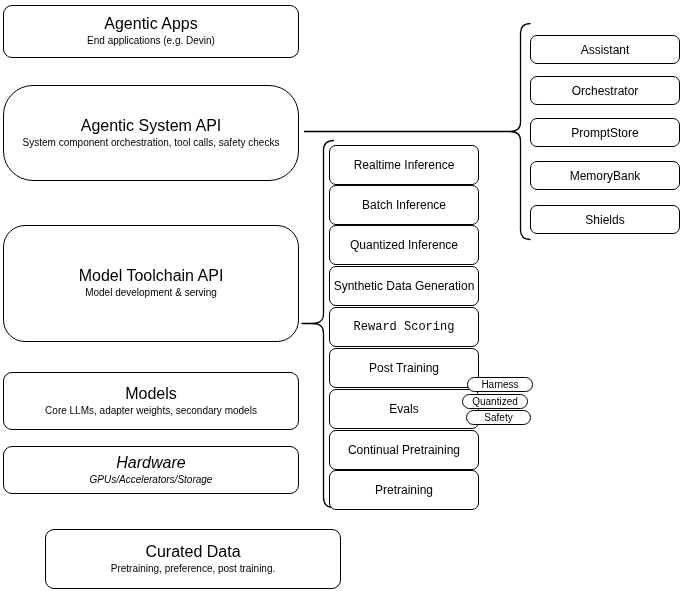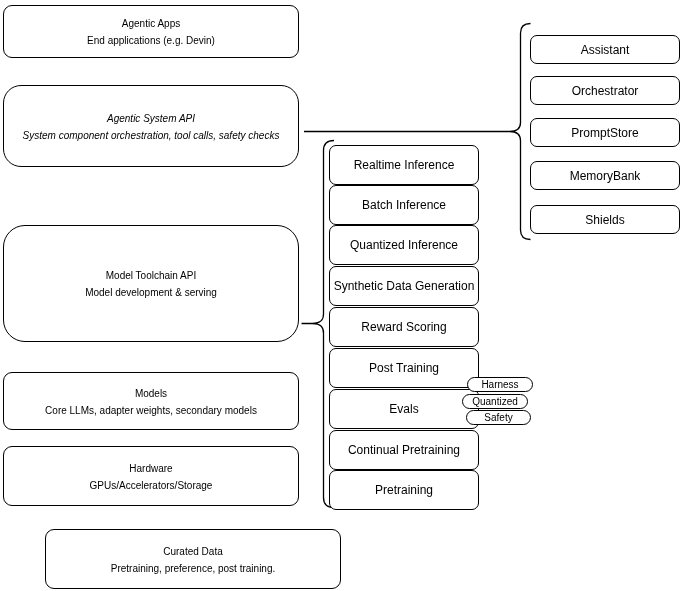--- a/index.html
+++ b/index.html
@@ -33,21 +33,21 @@
     flex-direction: column;
     align-items: center;
     justify-content: center;
     text-align: center;
   }
   .left-box {
     left: 3px;
     width: 296px;
   }
   .left-box .title {
-    font-size: 10px;
+    font-size: 16px;
     line-height: 16px;
     white-space: nowrap;
   }
   .left-box .subtitle {
     font-size: 10px;
     line-height: 13px;
     margin-top: 2px;
     white-space: nowrap;
   }
   .mid-box {
@@ -89,50 +89,50 @@
     <path d="M 530.5 23.5 C 524 23.5 520.5 26.5 520.5 33 L 520.5 122.5 C 520.5 128 518 131.5 509.5 131.5 C 518 131.5 520.5 135 520.5 140.5 L 520.5 230 C 520.5 236.5 524 239.5 530.5 239.5 M 509.5 131.5 L 304 131.5" fill="none" stroke="#000000" stroke-width="1.3" stroke-linejoin="round" stroke-linecap="butt"></path>
 
     <path d="M 334 140.5 C 327 140.5 323.5 143.5 323.5 150.5 L 323.5 314 C 323.5 319.5 321.5 323.5 312 323.5 C 321.5 323.5 323.5 327.5 323.5 333 L 323.5 497.5 C 323.5 504.5 327 507.5 334 507.5 M 312 323.5 L 301.5 323.5" fill="none" stroke="#000000" stroke-width="1.3" stroke-linejoin="round" stroke-linecap="butt"></path>
   </svg>
 
   <div class="box left-box" style="top:5px;height:53px;border-radius:9px;">
     <div class="title">Agentic Apps</div>
     <div class="subtitle">End applications (e.g. Devin)</div>
   </div>
 
-  <div class="box left-box" style="top:85px;height:82px;border-radius:18px;font-style:italic;">
+  <div class="box left-box" style="top:85px;height:96px;border-radius:30px;">
     <div class="title">Agentic System API</div>
     <div class="subtitle">System component orchestration, tool calls, safety checks</div>
   </div>
 
   <div class="box left-box" style="top:225px;height:117px;border-radius:22px;">
     <div class="title">Model Toolchain API</div>
     <div class="subtitle">Model development &amp; serving</div>
   </div>
 
   <div class="box left-box" style="top:372px;height:58px;border-radius:9px;">
     <div class="title">Models</div>
     <div class="subtitle">Core LLMs, adapter weights, secondary models</div>
   </div>
 
-  <div class="box left-box" style="top:446px;height:60px;border-radius:9px;">
+  <div class="box left-box" style="top:446px;height:48px;border-radius:9px;font-style:italic;">
     <div class="title">Hardware</div>
     <div class="subtitle">GPUs/Accelerators/Storage</div>
   </div>
 
   <div class="box left-box" style="top:529px;height:60px;border-radius:9px;margin-left:42px;">
     <div class="title">Curated Data</div>
     <div class="subtitle">Pretraining, preference, post training.</div>
   </div>
 
   <div class="box mid-box" style="top:145px;">Realtime Inference</div>
   <div class="box mid-box" style="top:185px;">Batch Inference</div>
   <div class="box mid-box" style="top:225px;">Quantized Inference</div>
   <div class="box mid-box" style="top:266px;">Synthetic Data Generation</div>
-  <div class="box mid-box" style="top:307px;">Reward Scoring</div>
+  <div class="box mid-box" style="top:307px;font-family:Liberation Mono, monospace;">Reward Scoring</div>
   <div class="box mid-box" style="top:348px;text-align:right;">Post Training</div>
   <div class="box mid-box" style="top:389px;">Evals</div>
   <div class="box mid-box" style="top:430px;">Continual Pretraining</div>
   <div class="box mid-box" style="top:470px;">Pretraining</div>
 
   <div class="oval" style="left:467px;top:377px;width:66px;height:15px;">Harness</div>
   <div class="oval" style="left:462px;top:394px;width:66px;height:15px;">Quantized</div>
   <div class="oval" style="left:466px;top:410px;width:65px;height:15px;">Safety</div>
 
   <div class="box right-box" style="top:35px;">Assistant</div>

